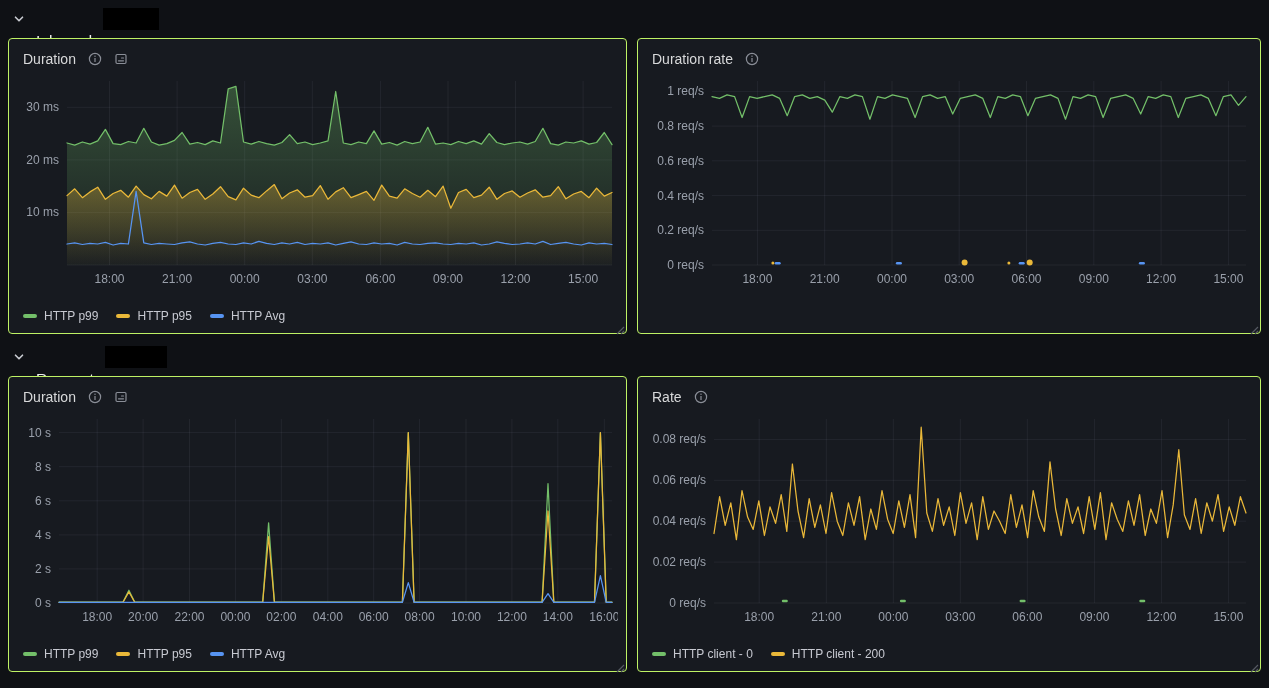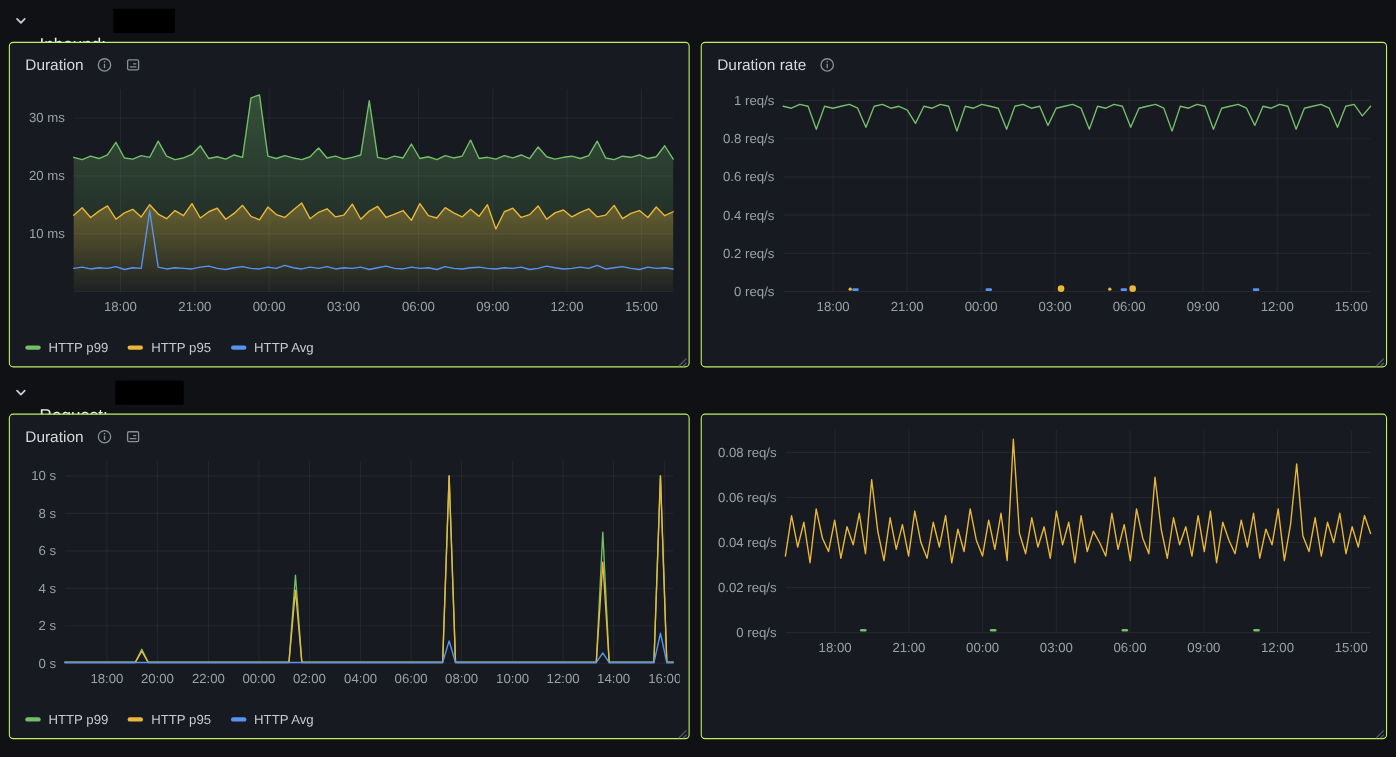--- a/index.html
+++ b/index.html
@@ -271,20 +271,30 @@
           </span>
         </div>
       <span class="resize-handle">
         <svg width="11" height="11" viewBox="0 0 11 11">
             <path d="M10 3 L3 10 M10 7 L7 10" stroke="#565a63" stroke-width="1.2"></path>
           </svg>
       </span>
     </section>
 
     <section class="panel">
+      <header class="panel-header">
+        <h2 class="panel-title">Rate</h2>
+        <span class="icon">
+          <svg width="14" height="14" viewBox="0 0 14 14">
+              <circle cx="7" cy="7" r="5.6" fill="none" stroke="currentColor" stroke-width="1.2"></circle>
+              <rect x="6.4" y="6" width="1.2" height="4" fill="currentColor"></rect>
+              <rect x="6.4" y="3.6" width="1.2" height="1.3" fill="currentColor"></rect>
+            </svg>
+        </span>
+      </header>
       <div class="chart" id="chart-3">
           <svg width="606" height="218" viewBox="0 0 606 218">
             <defs></defs>
             <line x1="68" y1="192.0" x2="600" y2="192.0" stroke="rgba(204,204,220,0.07)" stroke-width="1"></line>
             <text class="tick-label" x="60" y="196" text-anchor="end">0 req/s</text>
             <line x1="68" y1="151.1" x2="600" y2="151.1" stroke="rgba(204,204,220,0.07)" stroke-width="1"></line>
             <text class="tick-label" x="60" y="155.1" text-anchor="end">0.02 req/s</text>
             <line x1="68" y1="110.2" x2="600" y2="110.2" stroke="rgba(204,204,220,0.07)" stroke-width="1"></line>
             <text class="tick-label" x="60" y="114.2" text-anchor="end">0.04 req/s</text>
             <line x1="68" y1="69.3" x2="600" y2="69.3" stroke="rgba(204,204,220,0.07)" stroke-width="1"></line>
@@ -307,20 +317,30 @@
             <text class="tick-label" x="515.4" y="210" text-anchor="middle">12:00</text>
             <line x1="582.4" y1="8" x2="582.4" y2="192" stroke="rgba(204,204,220,0.07)" stroke-width="1"></line>
             <text class="tick-label" x="582.4" y="210" text-anchor="middle">15:00</text>
             <path d="M68.0 122.5 L73.6 85.7 L79.2 114.3 L84.8 91.8 L90.4 128.6 L96.0 79.6 L101.6 106.1 L107.2 118.4 L112.8 89.8 L118.4 124.5 L124.0 95.9 L129.6 112.3 L135.2 83.6 L140.8 120.4 L146.4 53.0 L152.0 100.0 L157.6 126.6 L163.2 87.7 L168.8 116.4 L174.4 93.9 L180.0 122.5 L185.6 81.6 L191.2 110.2 L196.8 124.5 L202.4 91.8 L208.0 114.3 L213.6 85.7 L219.2 128.6 L224.8 98.0 L230.4 118.4 L236.0 79.6 L241.6 108.2 L247.2 122.5 L252.8 89.8 L258.4 116.4 L264.0 83.6 L269.6 126.6 L275.2 16.2 L280.8 102.0 L286.4 120.4 L292.0 87.7 L297.6 114.3 L303.2 95.9 L308.8 124.5 L314.4 81.6 L320.0 112.3 L325.6 91.8 L331.2 128.6 L336.8 85.7 L342.4 118.4 L348.0 100.0 L353.6 110.2 L359.2 122.5 L364.8 83.6 L370.4 116.4 L376.0 93.9 L381.6 126.6 L387.2 79.6 L392.8 106.1 L398.4 120.4 L404.0 50.9 L409.6 98.0 L415.2 124.5 L420.8 87.7 L426.4 112.3 L432.0 95.9 L437.6 122.5 L443.2 85.7 L448.8 118.4 L454.4 81.6 L460.0 128.6 L465.6 91.8 L471.2 108.2 L476.8 120.4 L482.4 89.8 L488.0 114.3 L493.6 83.6 L499.2 124.5 L504.8 98.0 L510.4 112.3 L516.0 79.6 L521.6 126.6 L527.2 93.9 L532.8 38.7 L538.4 104.1 L544.0 118.4 L549.6 87.7 L555.2 122.5 L560.8 91.8 L566.4 110.2 L572.0 83.6 L577.6 120.4 L583.2 95.9 L588.8 114.3 L594.4 85.7 L600.0 102.0" fill="none" stroke="#EAB839" stroke-width="1.25" stroke-linejoin="round" stroke-linecap="round"></path>
             <rect x="135.8" y="188.8" width="6" height="2.4" rx="1.2" fill="#73BF69"></rect>
             <rect x="253.89999999999998" y="188.8" width="6" height="2.4" rx="1.2" fill="#73BF69"></rect>
             <rect x="373.6" y="188.8" width="6" height="2.4" rx="1.2" fill="#73BF69"></rect>
             <rect x="493.3" y="188.8" width="6" height="2.4" rx="1.2" fill="#73BF69"></rect>
           </svg>
         </div>
+      <div class="legend" id="legend-3">
+          <span class="legend-item">
+            <span class="legend-swatch" style="background: rgb(115, 191, 105);"></span>
+            <span>HTTP client - 0</span>
+          </span>
+          <span class="legend-item">
+            <span class="legend-swatch" style="background: rgb(234, 184, 57);"></span>
+            <span>HTTP client - 200</span>
+          </span>
+        </div>
       <span class="resize-handle">
         <svg width="11" height="11" viewBox="0 0 11 11">
             <path d="M10 3 L3 10 M10 7 L7 10" stroke="#565a63" stroke-width="1.2"></path>
           </svg>
       </span>
     </section>
   </div>
 
 </div>
 

